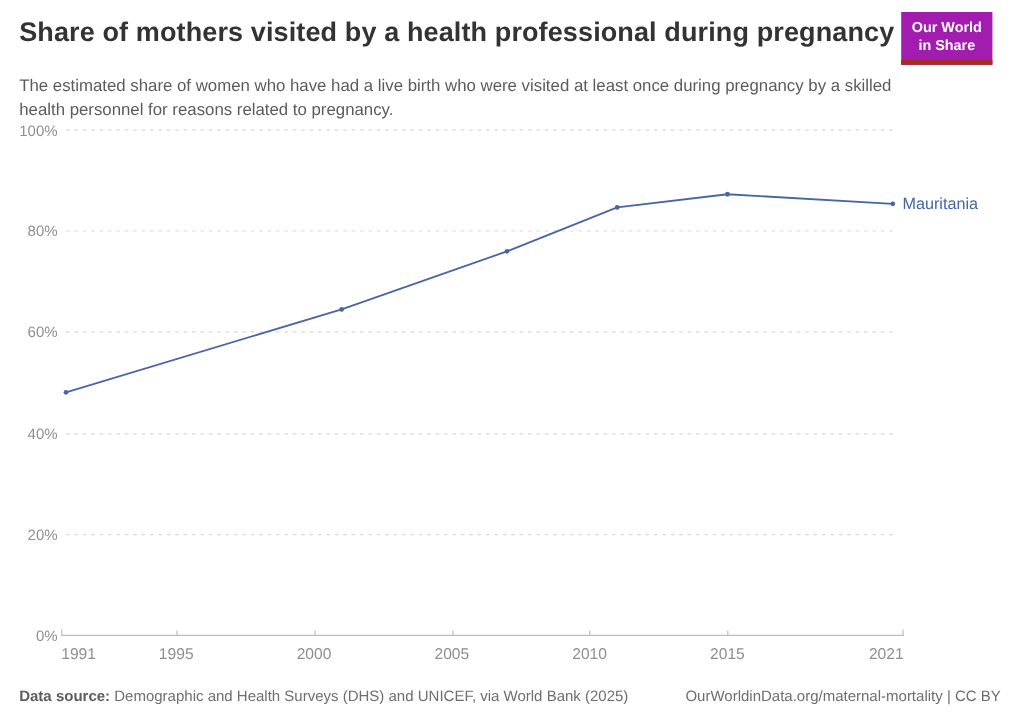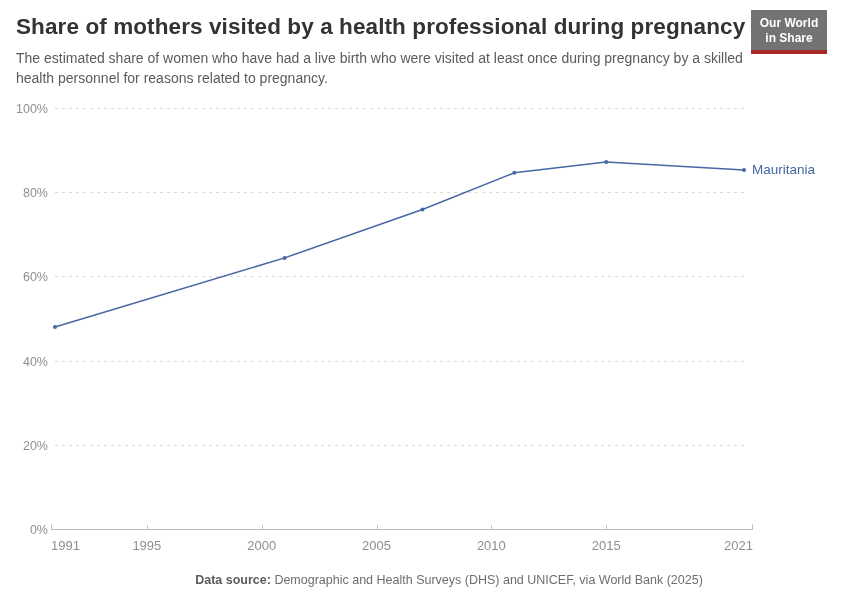--- a/index.html
+++ b/index.html
@@ -16,50 +16,49 @@
 
   .header { position: absolute; left: 16px; top: 14px; width: 818px; }
   .title {
     font-family: Liberation Sans, sans-serif;
     font-size: 22.5px;
     font-weight: 700;
     color: #333333;
     letter-spacing: 0.1px;
   }
   .subtitle {
-    margin-top: 9px;
+    margin-top: 22px;
     font-size: 14px;
     line-height: 1.42;
     color: #5b5b5b;
     max-width: 748px;
   }
   .logo {
     position: absolute;
     right: 7px;
     top: -4px;
     width: 76px;
-    background: #737373;
+    background: #a21caf;
     border-bottom: 4px solid #a52a25;
     color: #ffffff;
     text-align: center;
     padding: 6px 2px 5px 2px;
     font-size: 12px;
     font-weight: 700;
     line-height: 1.22;
   }
   .footer {
     position: absolute;
     left: 16px;
     right: 16px;
     bottom: 13px;
     display: flex;
-    justify-content: center;
+    justify-content: space-between;
     font-size: 12.5px;
     color: #6e6e6e;
-    margin-left: 48px;
   }
   .footer .src-label { font-weight: 700; color: #5c5c5c; }
 </style>
 </head>
 <body>
 
 <div id="frame">
 
   <svg id="chart-svg" width="850" height="600">
       <text x="48" y="534" text-anchor="end" font-size="12.5" fill="#8f8f8f">0%</text>
@@ -102,15 +101,16 @@
     <div class="title">Share of mothers visited by a health professional during pregnancy</div>
     <div class="subtitle">The estimated share of women who have had a live birth who were visited at least once during pregnancy by a skilled health personnel for reasons related to pregnancy.</div>
     <div class="logo">
       <div>Our World</div>
       <div>in Share</div>
     </div>
   </div>
 
   <div class="footer">
     <div><span class="src-label">Data source:</span><span> Demographic and Health Surveys (DHS) and UNICEF, via World Bank (2025)</span></div>
+    <div>OurWorldinData.org/maternal-mortality | CC BY</div>
   </div>
 
 </div>
 
 </body></html>

